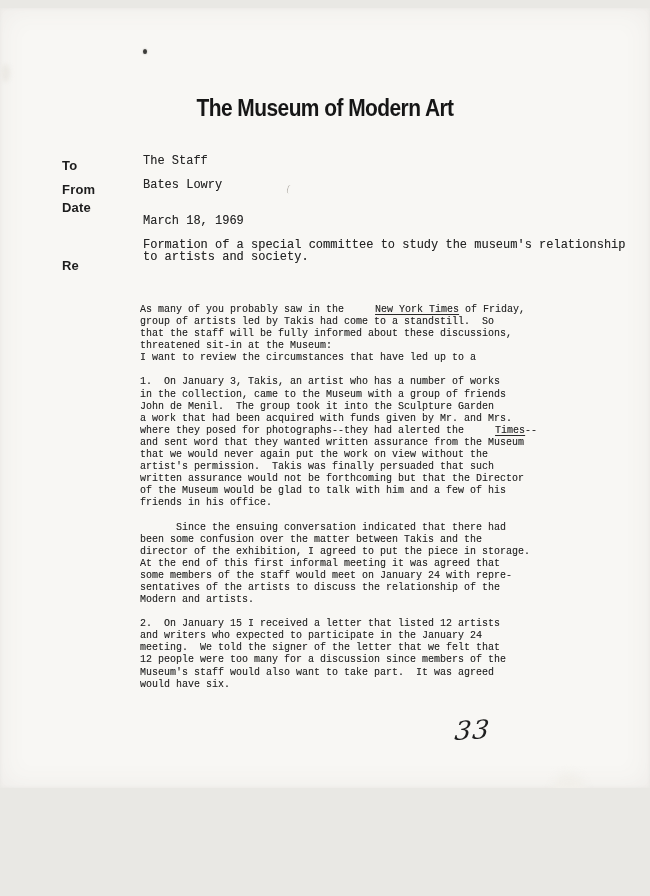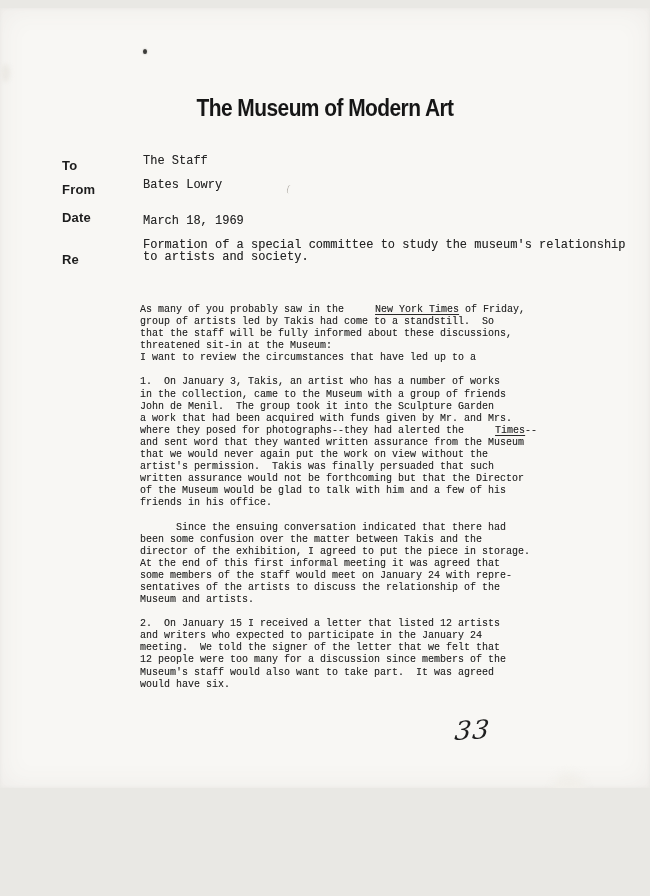--- a/index.html
+++ b/index.html
@@ -67,24 +67,24 @@
 <div class="page">
 
   <div class="letterhead-title">The Museum of Modern Art</div>
 
   <div class="field-label" style="top:150px">To</div>
   <div class="field-value" style="top:147px">The Staff</div>
 
   <div class="field-label" style="top:174px">From</div>
   <div class="field-value" style="top:171px">Bates Lowry</div>
 
-  <div class="field-label" style="top:202px">Date</div>
+  <div class="field-label" style="top:192px">Date</div>
   <div class="field-value" style="top:207px">March 18, 1969</div>
 
-  <div class="field-label" style="top:244px">Re</div>
+  <div class="field-label" style="top:250px">Re</div>
   <div class="field-value" style="top:231px">Formation of a special committee to study the museum's relationship
 to artists and society.</div>
 
   <div class="memo-body">
       <div class="para">
         <div class="line"><span>As many of you probably saw in the </span><span class="u">New York Times</span><span> of Friday,</span></div>
         <div class="line"><span>group of artists led by Takis had come to a standstill.  So</span></div>
         <div class="line"><span>that the staff will be fully informed about these discussions,</span></div>
         <div class="line"><span>threatened sit-in at the Museum:</span></div>
         <div class="line"><span>I want to review the circumstances that have led up to a</span></div>
@@ -102,21 +102,21 @@
         <div class="line"><span>of the Museum would be glad to talk with him and a few of his</span></div>
         <div class="line"><span>friends in his office.</span></div>
       </div>
       <div class="para">
         <div class="line"><span>      Since the ensuing conversation indicated that there had</span></div>
         <div class="line"><span>been some confusion over the matter between Takis and the</span></div>
         <div class="line"><span>director of the exhibition, I agreed to put the piece in storage.</span></div>
         <div class="line"><span>At the end of this first informal meeting it was agreed that</span></div>
         <div class="line"><span>some members of the staff would meet on January 24 with repre-</span></div>
         <div class="line"><span>sentatives of the artists to discuss the relationship of the</span></div>
-        <div class="line"><span>Museum and artists.</span></div>
+        <div class="line"><span>Modern and artists.</span></div>
       </div>
       <div class="para">
         <div class="line"><span>2.  On January 15 I received a letter that listed 12 artists</span></div>
         <div class="line"><span>and writers who expected to participate in the January 24</span></div>
         <div class="line"><span>meeting.  We told the signer of the letter that we felt that</span></div>
         <div class="line"><span>12 people were too many for a discussion since members of the</span></div>
         <div class="line"><span>Museum's staff would also want to take part.  It was agreed</span></div>
         <div class="line"><span>would have six.</span></div>
       </div>
     </div>

